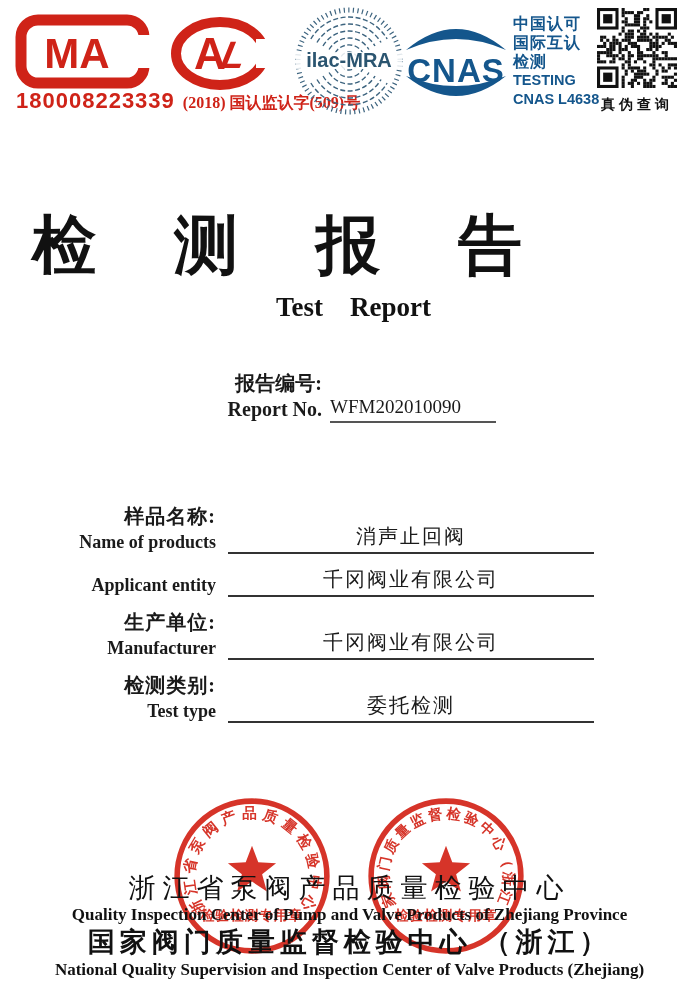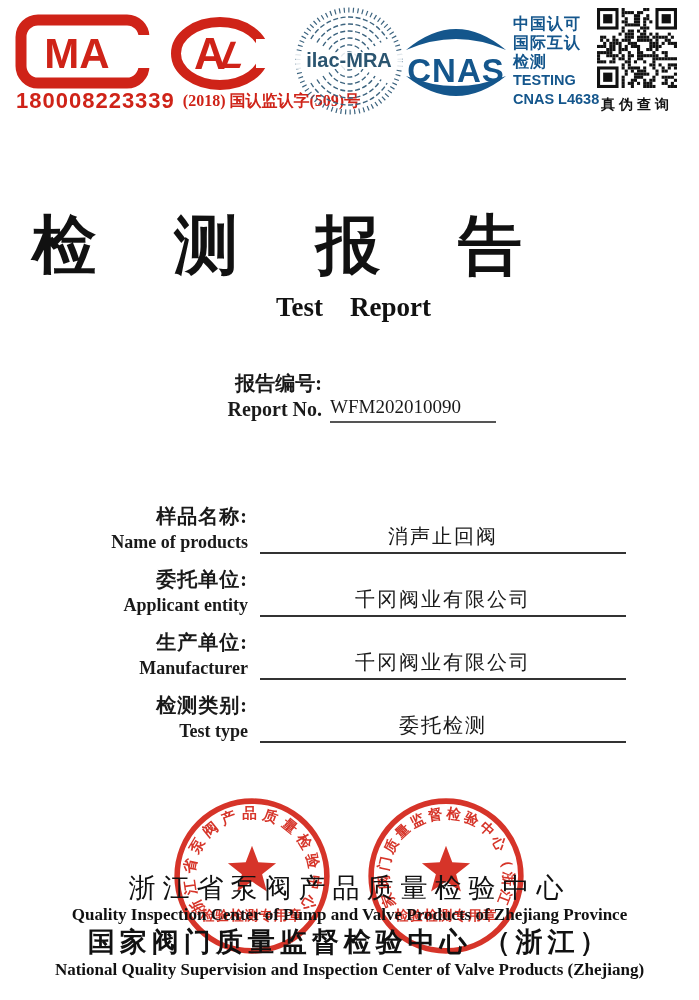--- a/index.html
+++ b/index.html
@@ -2,21 +2,21 @@
 <html><head>
 <meta charset="utf-8">
 <style>
   html,body{margin:0;padding:0;background:#ffffff;}
   body{width:699px;height:1000px;position:relative;overflow:hidden;
        font-family:"Liberation Serif","DejaVu Serif",serif;color:#1a1a1a;}
   .abs{position:absolute;}
 
   
   .header{position:absolute;top:0;left:0;width:699px;height:130px;}
-  .reg-line{position:absolute;top:88px;left:16px;display:flex;align-items:center;gap:8px;color:#cf2318;}
+  .reg-line{position:absolute;top:88px;left:16px;display:flex;align-items:flex-end;gap:8px;color:#cf2318;}
   .reg-num{font-size:22px;font-weight:bold;letter-spacing:1px;font-family:"Liberation Sans",sans-serif;}
   .reg-txt{font-size:16px;font-weight:bold;}
   .cnas-text{position:absolute;top:14px;left:513px;color:#14568c;font-weight:bold;
              font-family:"Liberation Sans",sans-serif;}
   .cnas-text div{font-size:16px;line-height:19px;letter-spacing:1px;}
   .cnas-text .en{font-size:14.5px;letter-spacing:0;}
   .qr-wrap{position:absolute;top:8px;left:595px;width:84px;text-align:center;}
   .qr-caption{margin-top:4px;font-size:14px;font-weight:bold;letter-spacing:4px;color:#111;}
 
   
@@ -29,21 +29,21 @@
   .report-no{position:absolute;top:370px;left:0;width:699px;display:flex;align-items:flex-end;}
   .rn-labels{width:322px;text-align:right;}
   .rn-zh{font-size:20px;font-weight:bold;line-height:26px;}
   .rn-en{font-size:20px;font-weight:bold;line-height:27px;}
   .rn-value{width:166px;margin-left:8px;border-bottom:2px solid #555;text-align:left;
             font-size:19px;line-height:24px;padding-bottom:2px;}
 
   
   .fields{position:absolute;top:503px;left:0;width:699px;}
   .field-row{display:flex;align-items:flex-end;margin-bottom:12px;}
-  .f-labels{width:216px;text-align:right;padding-left:32px;}
+  .f-labels{width:216px;text-align:right;}
   .f-zh{font-size:20px;font-weight:bold;line-height:27px;letter-spacing:1px;}
   .f-en{font-size:18px;font-weight:bold;line-height:24px;}
   .f-value{width:366px;margin-left:12px;border-bottom:2px solid #333;text-align:center;
            font-size:20px;line-height:26px;padding-bottom:3px;letter-spacing:2px;}
 
   
   .footer{position:absolute;top:788px;left:0;width:699px;height:212px;}
   .stamp{position:absolute;top:2px;opacity:.95;}
   .stamp.left{left:166px;}
   .stamp.right{left:360px;}
@@ -395,21 +395,20 @@
 <div class="fields">
   <div class="field-row">
     <div class="f-labels">
       <div class="f-zh">样品名称:</div>
       <div class="f-en">Name of products</div>
     </div>
     <div class="f-value">消声止回阀</div>
   </div>
   <div class="field-row">
     <div class="f-labels">
-      <div class="f-zh">委托单位:</div>
       <div class="f-en">Applicant entity</div>
     </div>
     <div class="f-value">千冈阀业有限公司</div>
   </div>
   <div class="field-row">
     <div class="f-labels">
       <div class="f-zh">生产单位:</div>
       <div class="f-en">Manufacturer</div>
     </div>
     <div class="f-value">千冈阀业有限公司</div>

